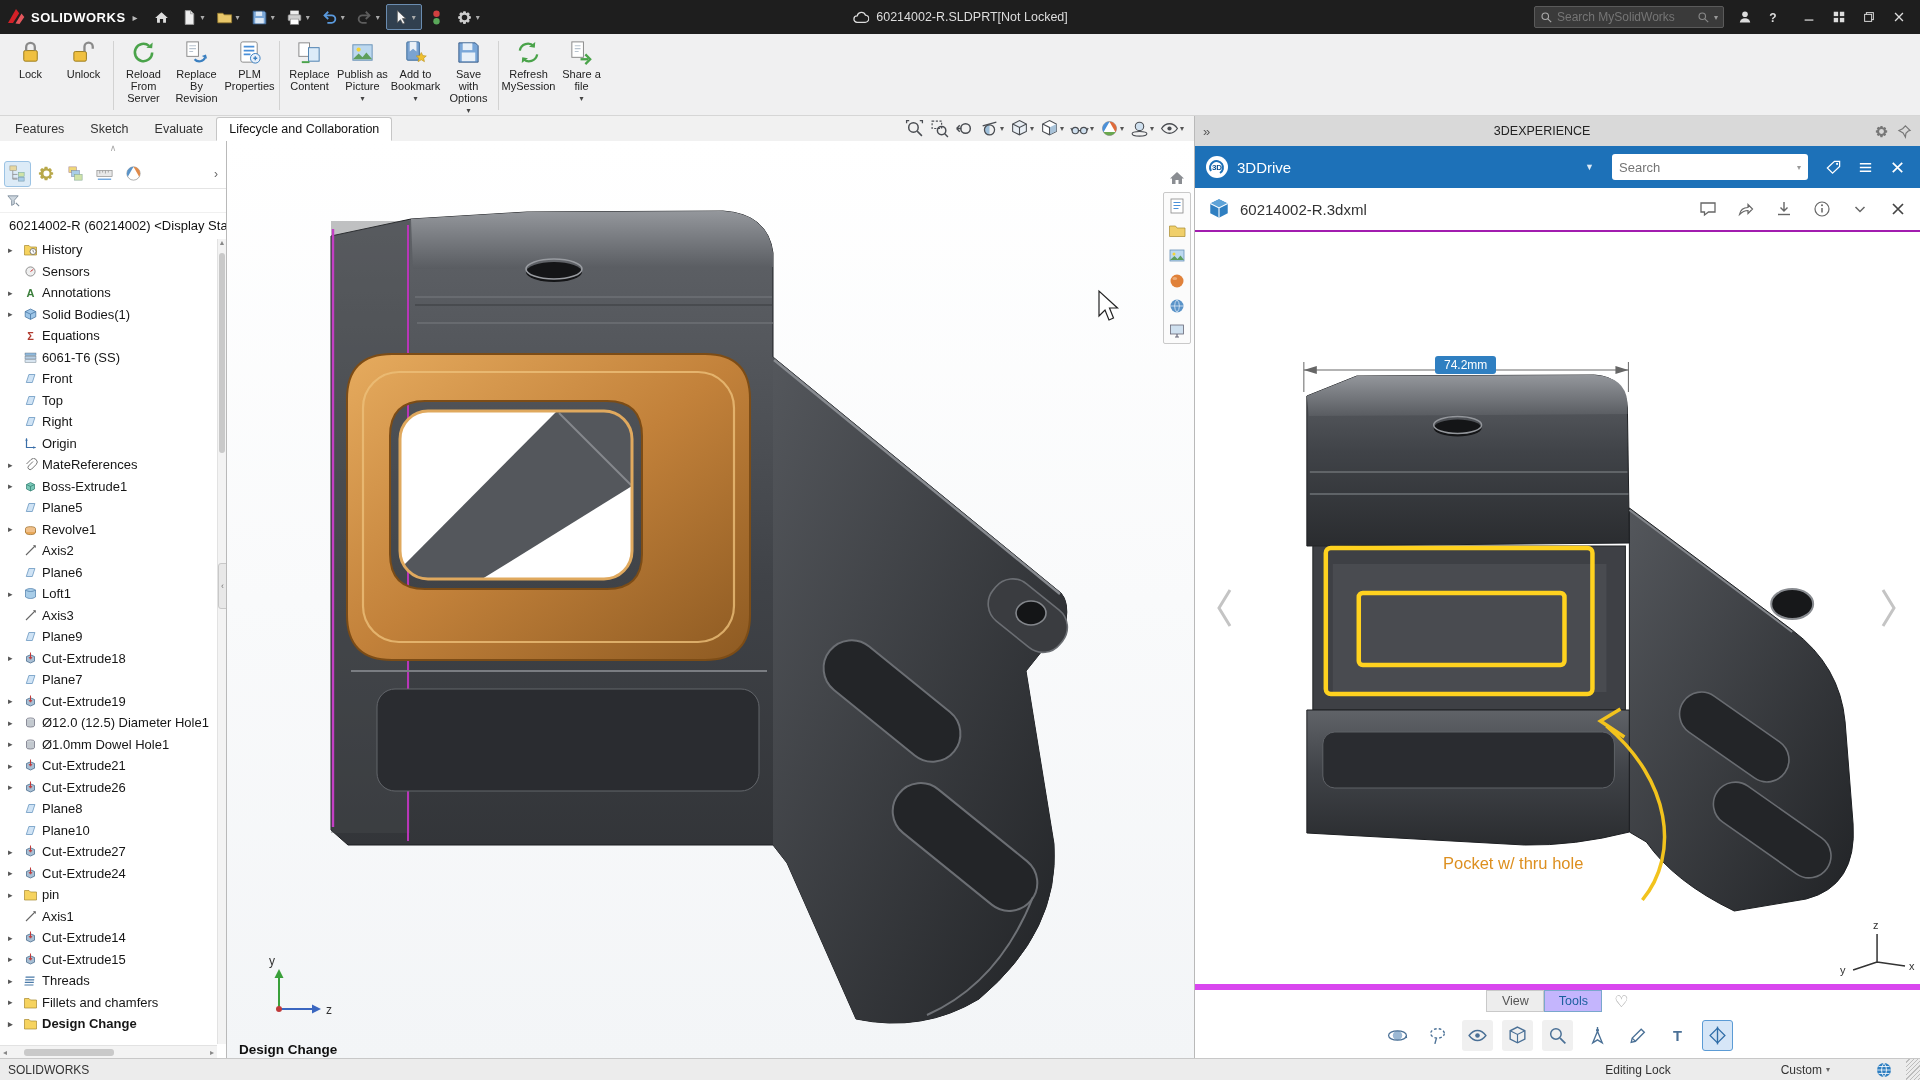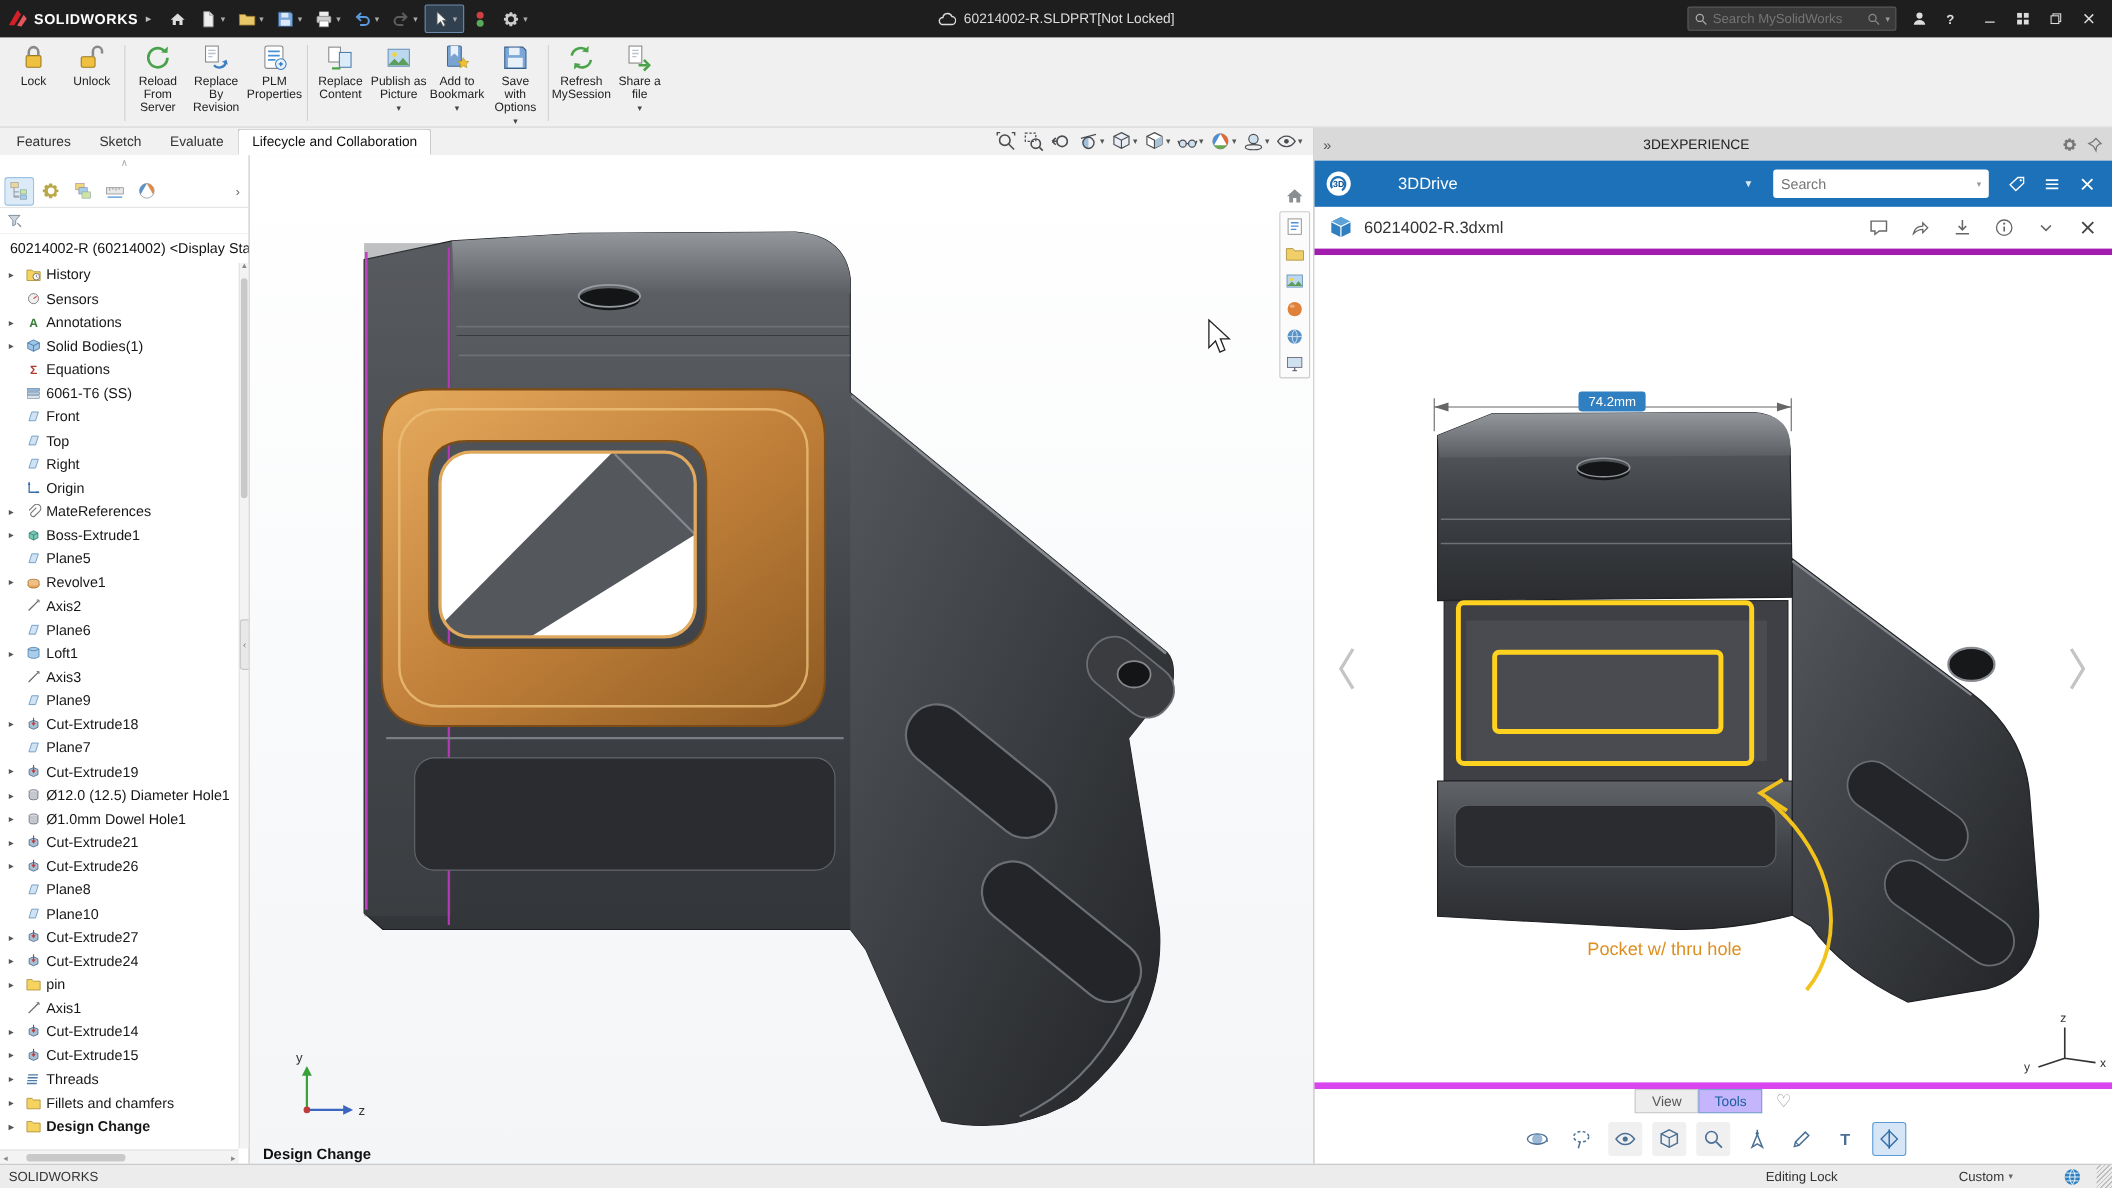--- a/index.html
+++ b/index.html
@@ -72,27 +72,27 @@
 .tp-group{border:1px solid #c9c9c9;background:#fbfbfb;border-radius:2px;display:flex;flex-direction:column;}
 
 
 #right-panel{position:absolute;top:116px;right:0;width:726px;bottom:22px;background:#fff;border-left:1px solid #b9b9b9;display:flex;flex-direction:column;z-index:16;}
 #rp-header{height:30px;background:#d9d9d9;display:flex;align-items:center;padding:0 8px;font-size:12.5px;color:#333;gap:8px;}
 .rp-collapse{color:#555;font-size:13px;}
 .rp-sp{flex:1;}
 .rp-title{font-size:12.5px;color:#222;}
 #drive-bar{height:42px;background:#1d71b8;display:flex;align-items:center;padding:0 10px;gap:8px;color:#fff;}
 .drive-badge{width:24px;height:24px;}
-.drive-label{font-size:15px;margin-left:34px;}
+.drive-label{font-size:15px;}
 .drive-chev{font-size:9px;color:#dce9f5;margin-left:auto;margin-right:10px;}
 .drive-search{width:196px;height:26px;background:#fff;border-radius:3px;display:flex;align-items:center;padding:0 7px;gap:5px;}
 .drive-search input{flex:1;border:none;outline:none;font-size:13px;color:#000000;font-family:"Liberation Sans",sans-serif;width:130px;}
 .drive-search .chev{font-size:8px;color:#999;}
 .drive-ic{width:26px;height:26px;display:flex;align-items:center;justify-content:center;}
-#doc-row{height:44px;display:flex;align-items:center;padding:0 12px;gap:9px;border-bottom:6px solid #a21caf;}
+#doc-row{height:44px;display:flex;align-items:center;padding:0 12px;gap:9px;border-bottom:2px solid #a21caf;}
 .doc-title{font-size:15px;color:#333;}
 .doc-actions{margin-left:auto;display:flex;gap:18px;align-items:center;}
 .doc-act{width:20px;height:20px;display:flex;align-items:center;justify-content:center;}
 #preview{flex:1;position:relative;background:#fff;overflow:hidden;}
 #pv-svg{position:absolute;inset:0;width:100%;height:100%;}
 .dim-badge{position:absolute;left:240px;top:124px;background:#2f7fc1;color:#fff;font-size:12px;padding:2px 9px;border-radius:3px;}
 .annotation{position:absolute;left:248px;top:622px;color:#dd8f1f;font-size:16.5px;}
 .pv-nav{position:absolute;top:calc(50% - 34px);width:30px;height:68px;display:flex;align-items:center;justify-content:center;}
 .pv-nav.prev{left:14px;}
 .pv-nav.next{right:16px;}

